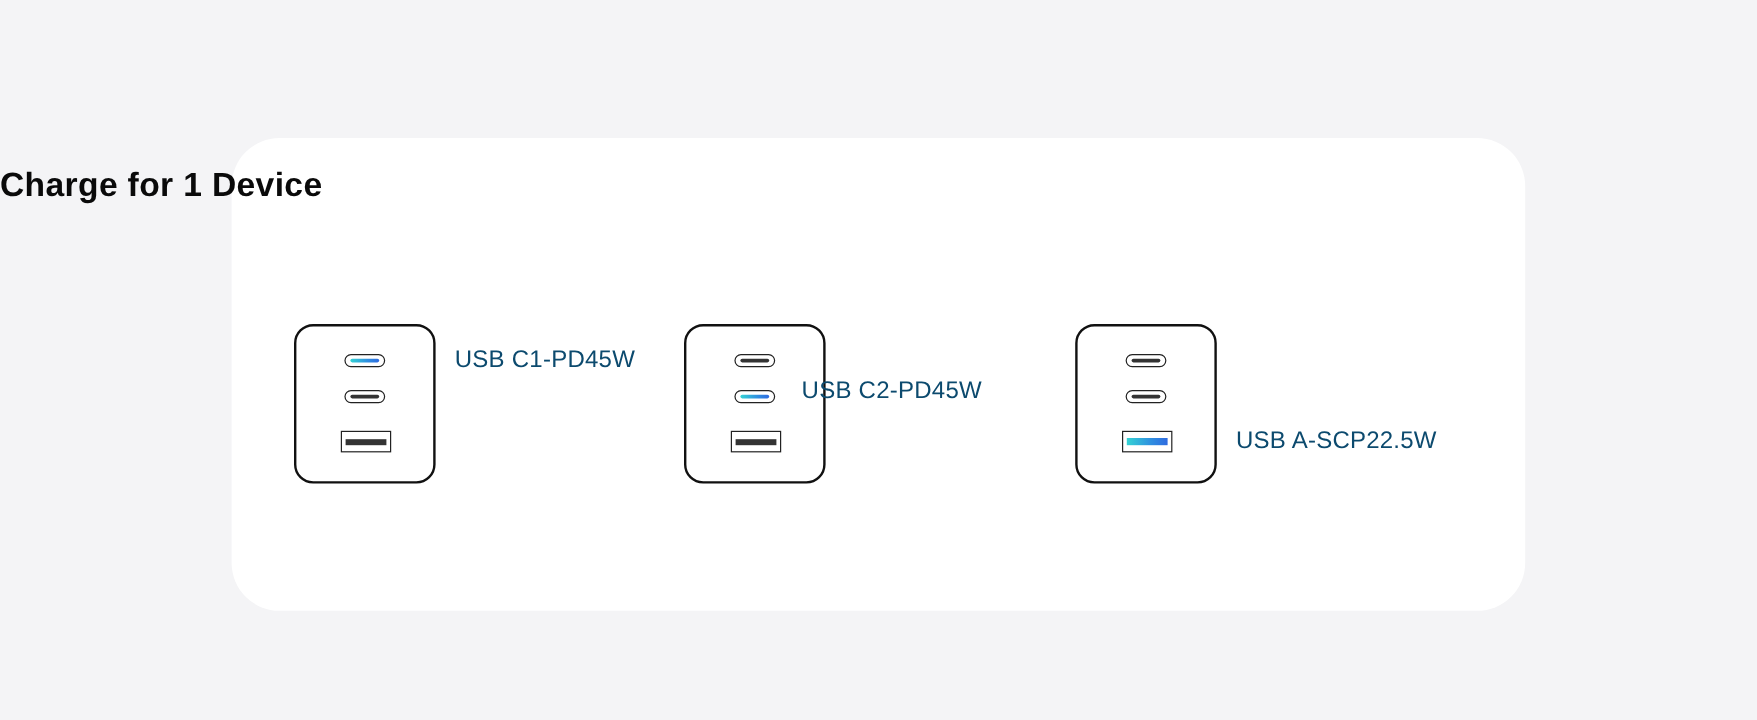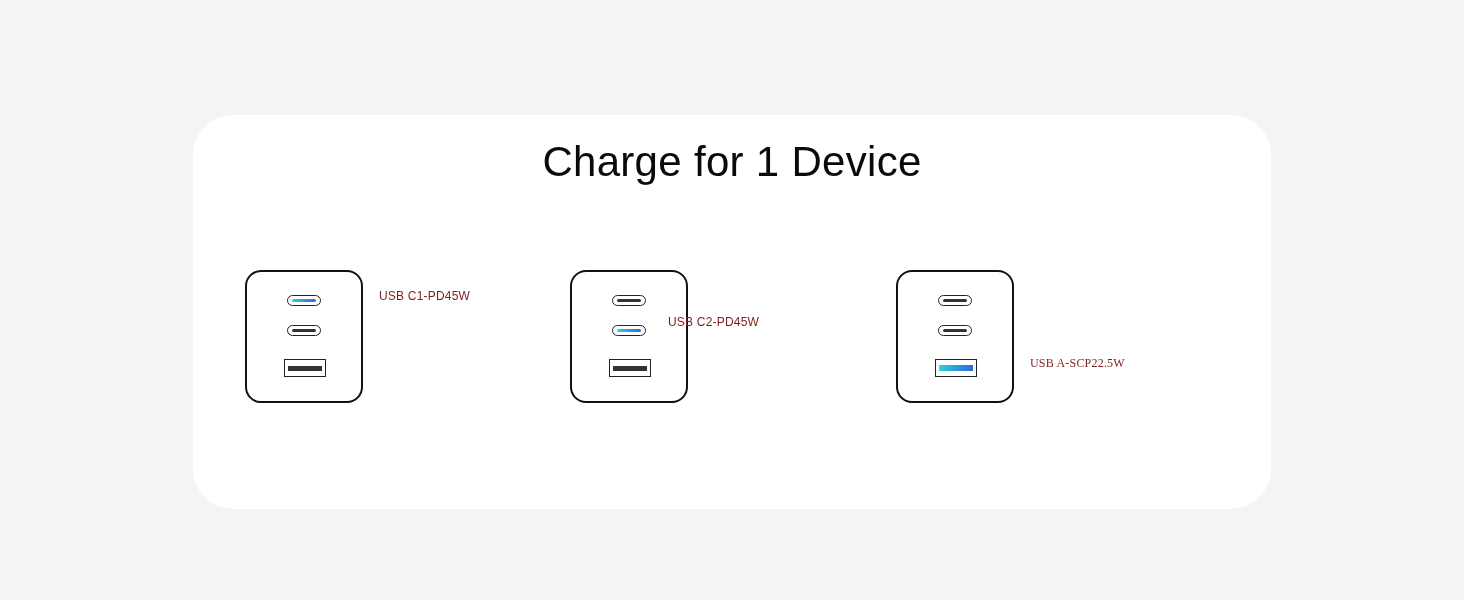--- a/index.html
+++ b/index.html
@@ -14,23 +14,23 @@
     .panel {
       position: absolute;
       left: 193px; top: 115px;
       width: 1078px; height: 394px;
       background: #ffffff;
       border-radius: 40px;
     }
     .title {
       position: absolute;
       left: 0; right: 0; top: 138px;
-      text-align: center;
-      font-size: 42px;
-      font-weight: normal;
+      text-align: left;
+      font-size: 28px;
+      font-weight: bold;
       letter-spacing: 0.3px;
       color: #0a0a0a;
     }
     .charger {
       position: absolute;
       top: 270px;
       width: 114px; height: 129px;
       border: 2px solid #111;
       border-radius: 16px;
       background: #fff;
@@ -65,22 +65,22 @@
       left: 3px; right: 3px; top: 6px;
       height: 5px;
       background: #333;
     }
     .active .slot {
       background: linear-gradient(90deg, #34d3d4 0%, #2f8ee0 60%, #2f6be0 100%);
     }
     .port-a.active .slot { top: 5px; height: 6px; }
     .label {
       position: absolute;
-      font-size: 12px;
-      color: #7f1d1d;
+      font-size: 20px;
+      color: #0c4a6e;
       white-space: nowrap;
       letter-spacing: 0.2px;
       text-align: right;
     }
   </style>
 </head>
 <body>
 
 <div class="panel"></div>
 
@@ -116,13 +116,13 @@
   <div class="port-c c1">
       <div class="slot"></div>
     </div>
   <div class="port-c c2">
       <div class="slot"></div>
     </div>
   <div class="port-a active">
       <div class="slot"></div>
     </div>
 </div>
-<div class="label" style="left:1030px; top:356px;font-family:Liberation Serif, serif;">USB A-SCP22.5W</div>
+<div class="label" style="left:1030px; top:356px;">USB A-SCP22.5W</div>
 
 </body></html>

